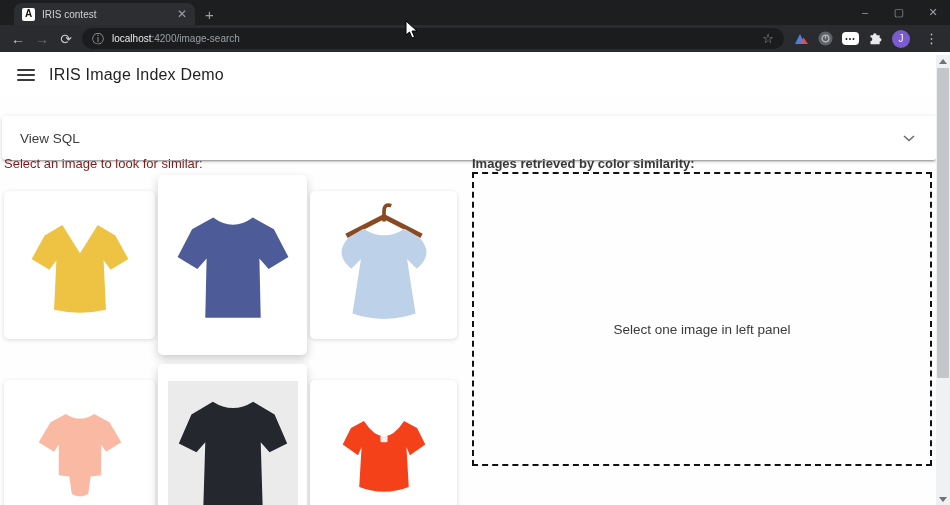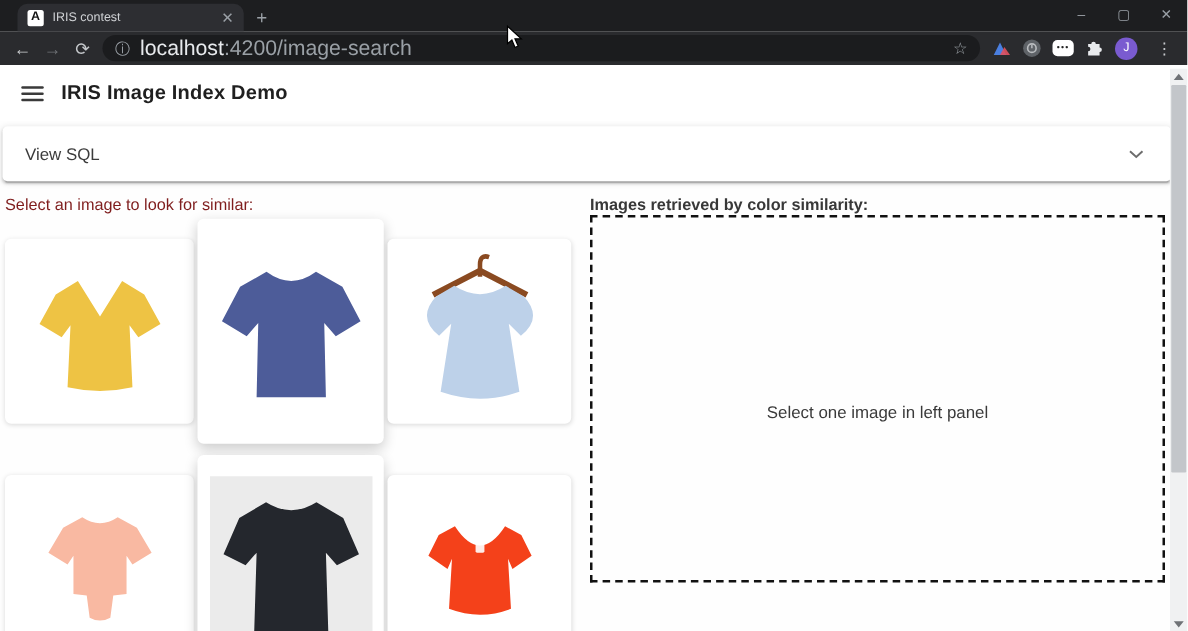--- a/index.html
+++ b/index.html
@@ -14,36 +14,36 @@
   .tab-close{color:#9aa0a6;font-size:12px;line-height:1;cursor:default;}
   .newtab{color:#9aa0a6;font-size:15px;margin:0 0 3px 10px;line-height:1;}
   .wincontrols{position:absolute;top:0;right:0;height:25px;display:flex;align-items:center;gap:0;}
   .winbtn{width:34px;text-align:center;color:#9aa0a6;font-size:11px;line-height:25px;}
 
   .toolbar{position:absolute;top:25px;left:0;right:0;height:27px;background:#2a2b2e;display:flex;align-items:center;padding:0 6px;box-sizing:border-box;}
   .navbtn{color:#c6c9cc;font-size:14px;width:24px;text-align:center;line-height:1;}
   .navbtn.disabled{color:#6e7175;}
   .omnibox{flex:1;height:21px;margin:0 6px 0 4px;background:#1b1c1e;border-radius:11px;display:flex;align-items:center;padding:0 10px;gap:8px;min-width:0;}
   .info-icon{color:#9aa0a6;font-size:12px;line-height:1;}
-  .url{font-size:17px;color:#9aa0a6;white-space:nowrap;overflow:hidden;flex:1;}
+  .url{font-size:10px;color:#9aa0a6;white-space:nowrap;overflow:hidden;flex:1;}
   .url b{color:#e8eaed;font-weight:normal;}
   .star{color:#9aa0a6;font-size:13px;line-height:1;}
   .ext-row{display:flex;align-items:center;gap:9px;margin:0 4px;}
   .ext-pill{width:17px;height:13px;background:#fff;border-radius:4px;display:flex;align-items:center;justify-content:center;color:#222;font-size:7px;letter-spacing:1px;line-height:1;}
   .avatar{width:18px;height:18px;border-radius:50%;background:#7a5bd0;color:#fff;font-size:10px;display:flex;align-items:center;justify-content:center;}
   .menu-dots{color:#c6c9cc;font-size:13px;margin:0 2px 0 6px;line-height:1;}
 
   
   .page{position:absolute;top:52px;left:0;right:0;bottom:0;background:#fefefe;}
   .app-header{position:absolute;top:0;left:0;right:14px;height:45px;display:flex;align-items:center;gap:14px;padding-left:17px;background:#fff;}
   .hamburger{display:flex;flex-direction:column;gap:3px;width:18px;}
   .hamburger span{height:2px;background:#3a3a3a;border-radius:1px;}
-  .app-title{font-size:16px;font-weight:700;color:#1f1f1f;letter-spacing:.2px;}
-
-  .sql-panel{position:absolute;top:49px;left:2px;right:13px;height:44px;background:#fff;border-radius:4px;
+  .app-title{font-size:16px;font-weight:400;color:#1f1f1f;letter-spacing:.2px;}
+
+  .sql-panel{position:absolute;top:64px;left:2px;right:13px;height:44px;background:#fff;border-radius:4px;
     box-shadow:0 3px 1px -2px rgba(0,0,0,.2),0 2px 2px rgba(0,0,0,.14),0 1px 5px rgba(0,0,0,.12);
     display:flex;align-items:center;padding:0 22px 0 18px;box-sizing:border-box;justify-content:space-between;}
   .sql-label{font-size:13.5px;color:#3c3c3c;}
 
   .select-label{position:absolute;left:4px;top:104px;font-size:13px;color:#7f1d1d;}
   .grid{position:absolute;left:4px;top:118px;width:454px;display:grid;grid-template-columns:151px 149px 147px;column-gap:3px;grid-auto-rows:189px;align-items:center;}
   .card{background:#fff;border-radius:5px;box-shadow:0 1px 4px rgba(0,0,0,.15);height:148px;display:flex;align-items:center;justify-content:center;overflow:hidden;}
   .card.tall{height:180px;box-shadow:0 4px 10px rgba(0,0,0,.2);}
   .card svg{display:block;}
   .gray-wrap{width:130px;height:160px;background:#ebebeb;margin-top:14px;display:flex;align-items:flex-start;justify-content:center;}

